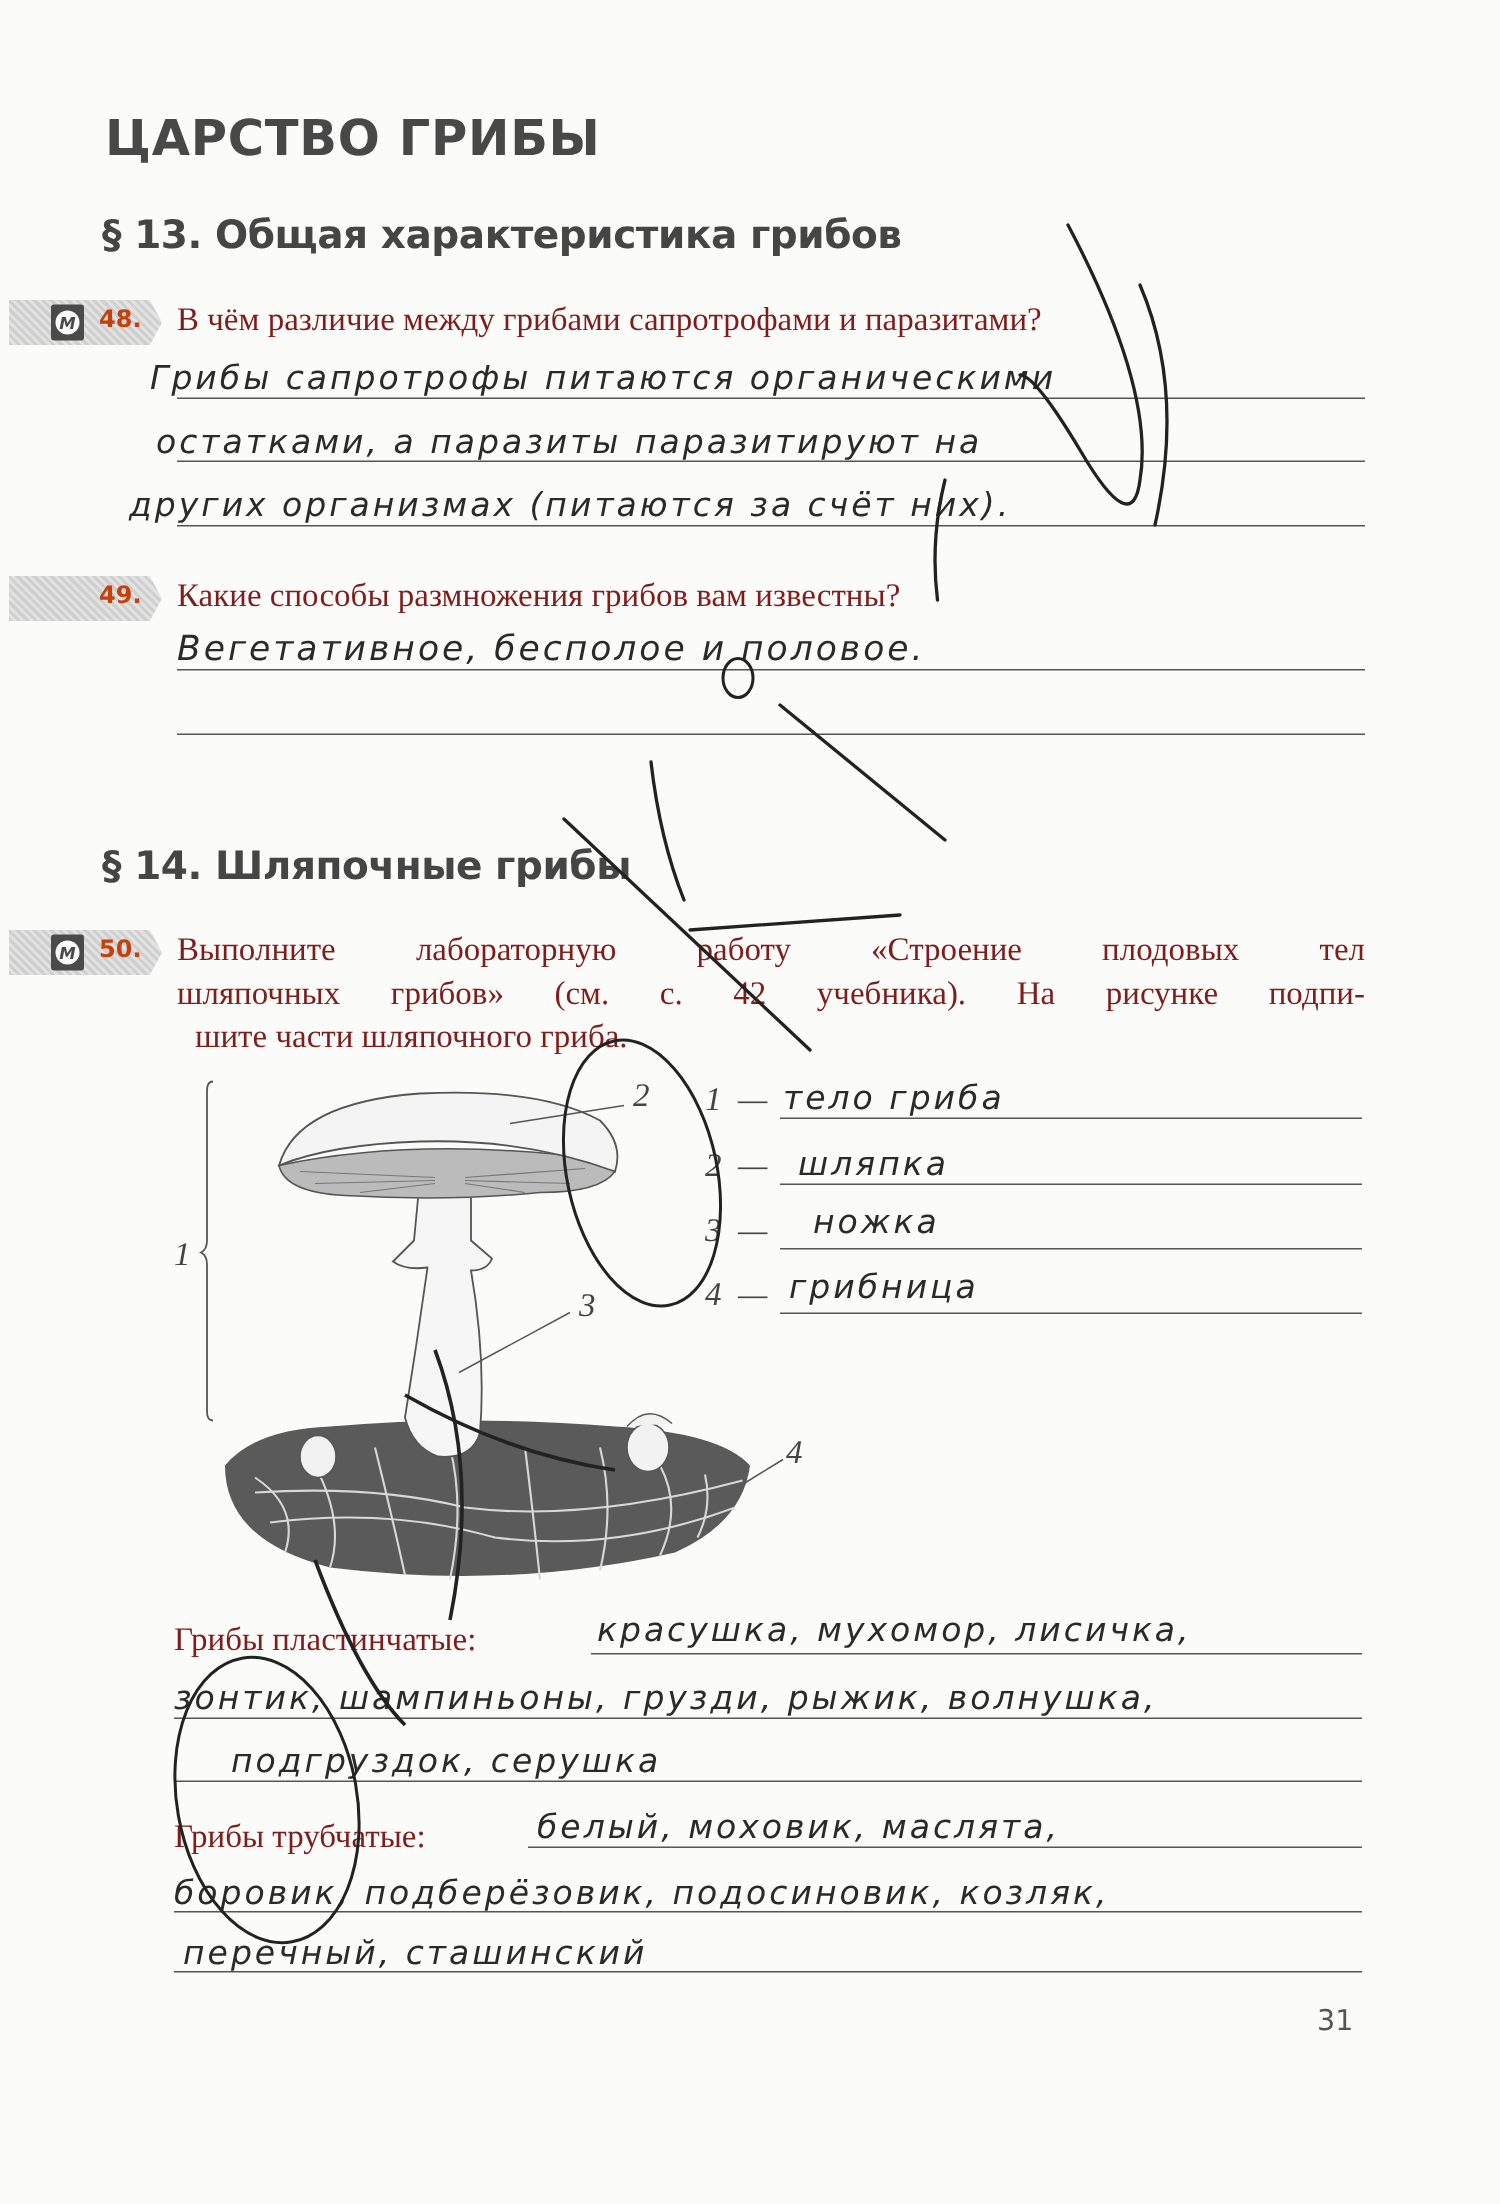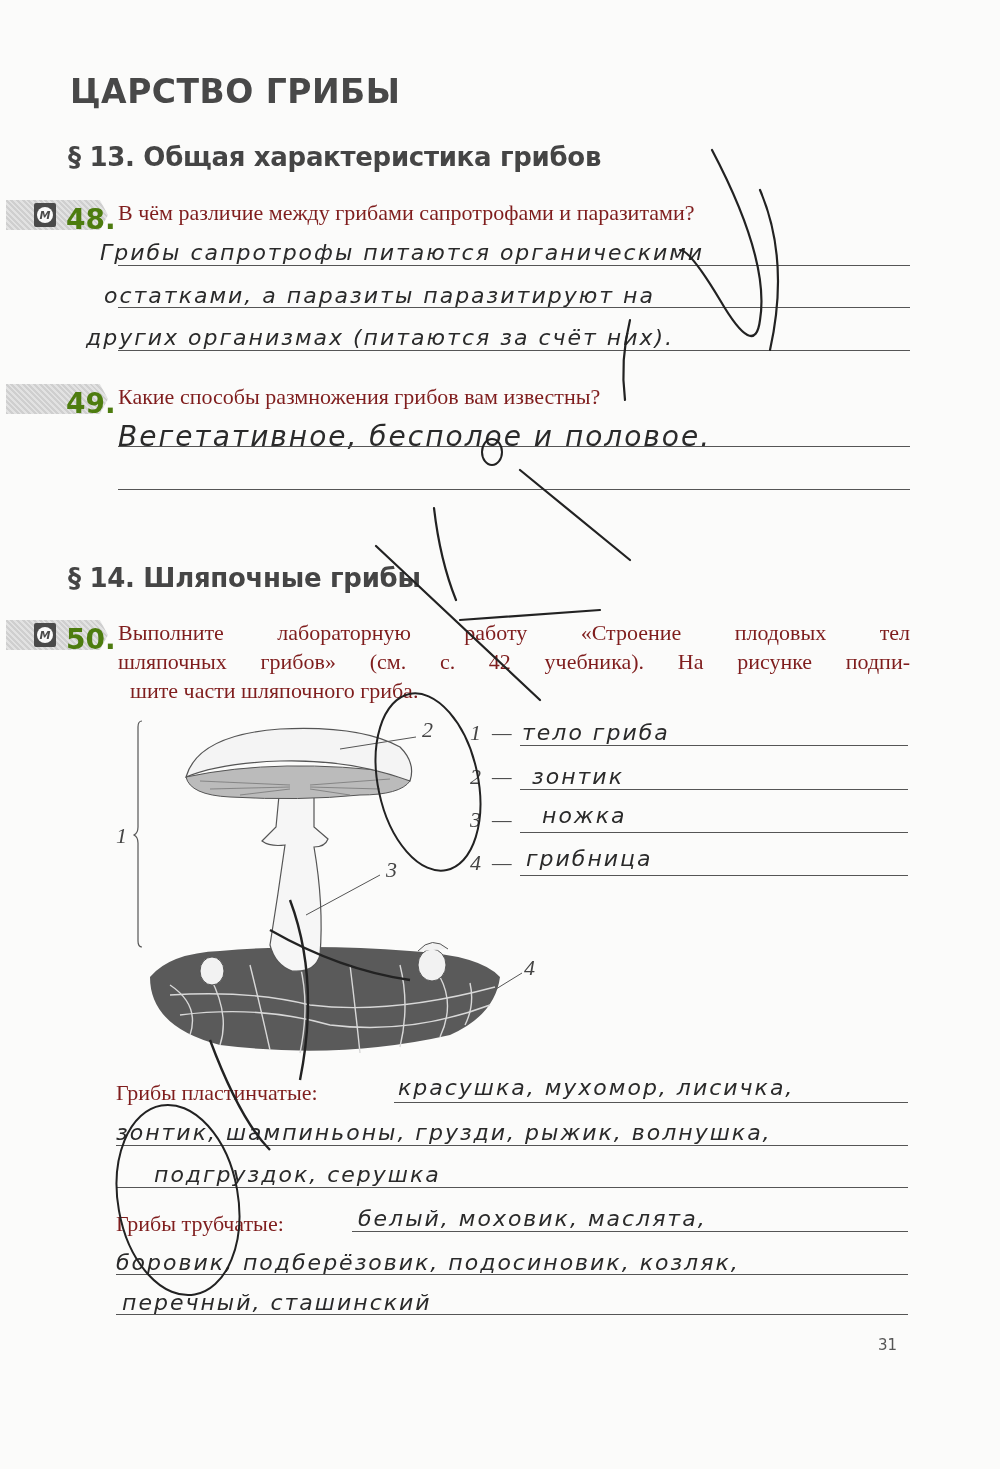--- a/index.html
+++ b/index.html
@@ -3,26 +3,26 @@
 <meta charset="utf-8">
 <style>
   html, body { margin:0; padding:0; }
   body { width:1000px; height:1469px; background:#fbfbfa; position:relative; overflow:hidden; color:#3a3a3a; font-family:"DejaVu Serif", serif; }
   .abs { position:absolute; }
   .h1 { left:70px; top:72px; font-family:"DejaVu Sans", sans-serif; font-weight:bold; font-size:33px; letter-spacing:0.5px; color:#484848; }
   .h2 { font-family:"DejaVu Sans", sans-serif; font-weight:bold; font-size:26px; color:#454545; letter-spacing:-0.3px; }
   .qbar { left:6px; height:30px; background:repeating-linear-gradient(45deg,#cfcfcf 0 2px,#e2e2e2 2px 4px); clip-path:polygon(0 0, 92% 0, 100% 50%, 92% 100%, 0 100%); }
   .mbadge { width:22px; height:24px; background:#4a4a4a; border-radius:2px; display:flex; align-items:center; justify-content:center; }
   .mbadge span { width:16px; height:16px; border-radius:50%; background:#fafafa; color:#4a4a4a; font-family:"DejaVu Sans", sans-serif; font-style:italic; font-weight:bold; font-size:11px; display:flex; align-items:center; justify-content:center; }
-  .qnum { font-family:"DejaVu Sans", sans-serif; font-weight:bold; font-size:28px; color:#4d7c0f; }
+  .qnum { font-family:"DejaVu Sans", sans-serif; font-weight:bold; font-size:16px; color:#c2410c; }
   .qtext { font-family:"Liberation Serif", serif; font-size:22px; color:#7f1d1d; }
   .line { height:0; border-top:1.3px solid #555; }
   .hw { font-family:"DejaVu Sans", sans-serif; font-size:22px; color:#2a2a2a; letter-spacing:2px; font-style:italic; white-space:nowrap; }
   .lab { font-family:"Liberation Serif", serif; font-style:italic; font-size:22px; color:#444; }
-  .pnum { font-family:"DejaVu Sans", sans-serif; font-size:15px; color:#555; }
+  .pnum { font-family:"DejaVu Sans", sans-serif; font-size:19px; color:#555; }
 </style>
 </head>
 <body>
 
 <div class="abs h1">ЦАРСТВО ГРИБЫ</div>
 
 <div class="abs h2" style="left:68px; top:142px;">§ 13. Общая характеристика грибов</div>
 
 <div class="abs qbar" style="top:200px; width:102px;"></div>
 <div class="abs mbadge" style="left:34px; top:203px;">
@@ -34,21 +34,21 @@
 <div class="abs hw" style="left:100px; top:240px;">Грибы сапротрофы питаются органическими</div>
 <div class="abs line" style="left:118px; top:265px; width:792px;"></div>
 <div class="abs hw" style="left:104px; top:283px;">остатками, а паразиты паразитируют на</div>
 <div class="abs line" style="left:118px; top:307px; width:792px;"></div>
 <div class="abs hw" style="left:86px; top:325px;">других организмах (питаются за счёт них).</div>
 <div class="abs line" style="left:118px; top:350px; width:792px;"></div>
 
 <div class="abs qbar" style="top:384px; width:102px;"></div>
 <div class="abs qnum" style="left:66px; top:387px;">49.</div>
 <div class="abs qtext" style="left:118px; top:384px;">Какие способы размножения грибов вам известны?</div>
-<div class="abs hw" style="left:118px; top:420px; font-size:28px;">Вегетативное, бесполое и половое.</div>
+<div class="abs hw" style="left:118px; top:420px; font-size:23px;">Вегетативное, бесполое и половое.</div>
 <div class="abs line" style="left:118px; top:446px; width:792px;"></div>
 <div class="abs line" style="left:118px; top:489px; width:792px;"></div>
 
 <div class="abs h2" style="left:68px; top:563px;">§ 14. Шляпочные грибы</div>
 
 <div class="abs qbar" style="top:620px; width:102px;"></div>
 <div class="abs mbadge" style="left:34px; top:623px;">
     <span>M</span>
   </div>
 <div class="abs qnum" style="left:66px; top:623px;">50.</div>
@@ -106,21 +106,21 @@
 <div class="abs" style="left:470px; top:720px; width:440px;">
   <div style="position:relative; height:44px;">
     <span class="abs lab" style="left:0; top:0;">1</span>
     <span class="abs lab" style="left:22px; top:0;">—</span>
     <span class="abs hw" style="left:52px; top:0;">тело гриба</span>
     <div class="abs line" style="left:50px; top:25px; width:388px;"></div>
   </div>
   <div style="position:relative; height:43px;">
     <span class="abs lab" style="left:0; top:0;">2</span>
     <span class="abs lab" style="left:22px; top:0;">—</span>
-    <span class="abs hw" style="left:62px; top:0;">зонтик</span>
+    <span class="abs hw" style="left:62px; top:0;">шляпка</span>
     <div class="abs line" style="left:50px; top:25px; width:388px;"></div>
   </div>
   <div style="position:relative; height:43px;">
     <span class="abs lab" style="left:0; top:0;">3</span>
     <span class="abs lab" style="left:22px; top:0;">—</span>
     <span class="abs hw" style="left:72px; top:-4px;">ножка</span>
     <div class="abs line" style="left:50px; top:25px; width:388px;"></div>
   </div>
   <div style="position:relative; height:43px;">
     <span class="abs lab" style="left:0; top:0;">4</span>

